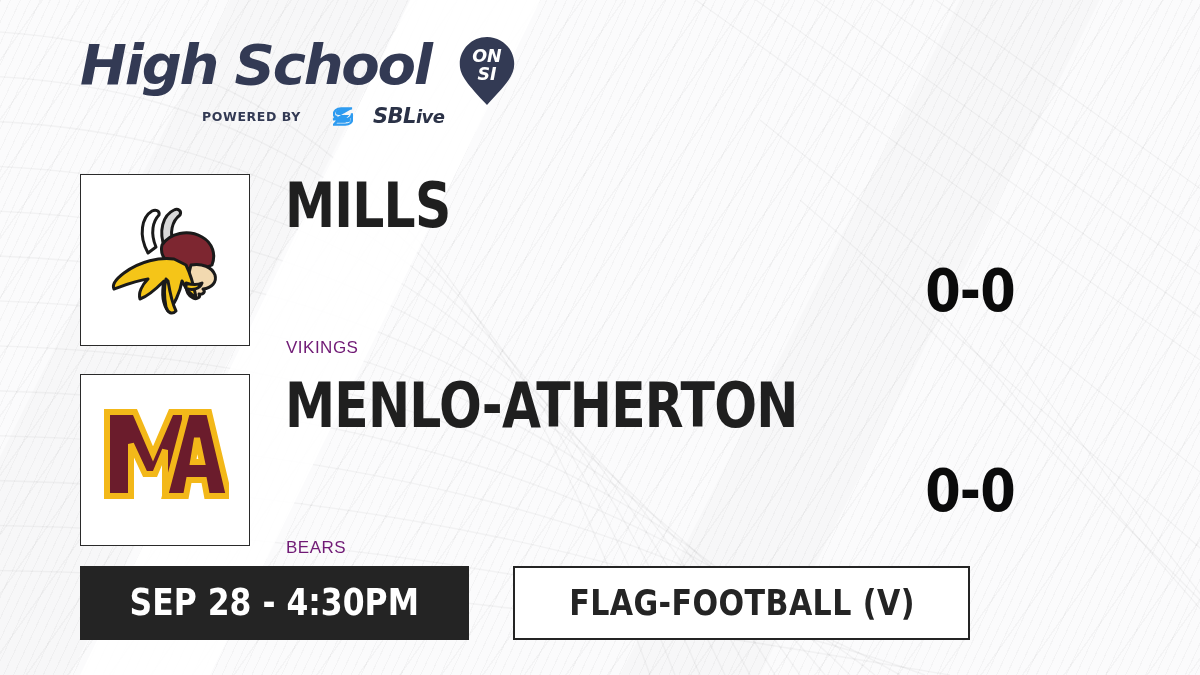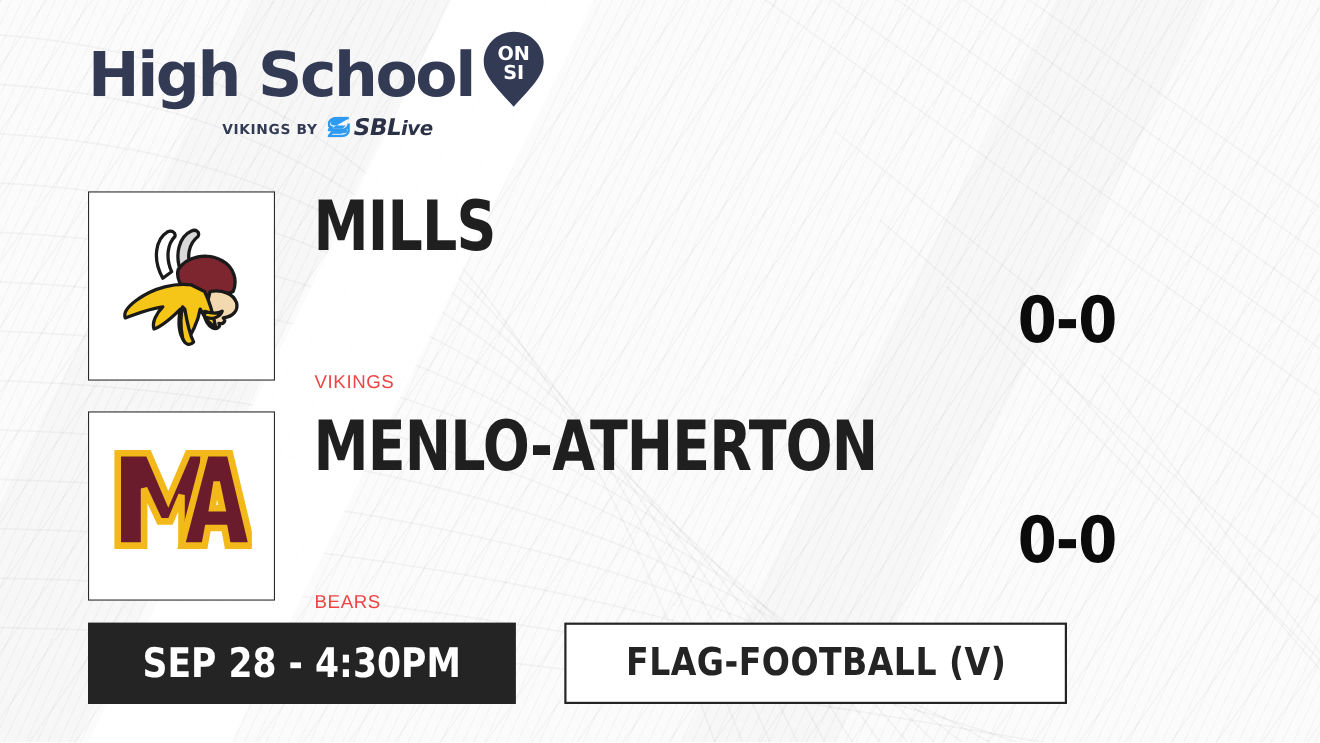--- a/index.html
+++ b/index.html
@@ -44,23 +44,24 @@
 
   
   #logo-block {
     position: absolute;
     left: 80px;
     top: 36px;
     width: 430px;
   }
   #wordmark {
     display: flex;
-    align-items: flex-end;
-    gap: 2px;
+    align-items: flex-start;
+    gap: 22px;
     height: 62px;
+    font-style: italic;
   }
   #wordmark-text {
     font-family: "DejaVu Sans", sans-serif;
     font-weight: 700;
     font-size: 56px;
     line-height: 58px;
     letter-spacing: -2.2px;
     color: #333a54;
     white-space: nowrap;
   }
@@ -74,21 +75,21 @@
     padding-left: 122px;
   }
   #powered-by-label {
     font-family: "DejaVu Sans", sans-serif;
     font-size: 12.5px;
     font-weight: 700;
     letter-spacing: 0.6px;
     color: #333a54;
     white-space: nowrap;
   }
-  #sblive-mark { display: flex; gap: 4px; }
+  #sblive-mark { display: flex; align-items: center; gap: 20px; margin-left: 23px; }
   #sblive-s { width: 20px; height: 19px; }
   #sblive-text {
     font-family: "DejaVu Sans", sans-serif;
     font-weight: 700;
     font-style: italic;
     font-size: 21px;
     letter-spacing: -0.5px;
     color: #2b3247;
     line-height: 20px;
   }
@@ -128,21 +129,21 @@
     transform-origin: left top;
   }
   .team-mascot {
     position: absolute;
     left: 286px;
     top: 164px;
     font-family: "Liberation Sans", sans-serif;
     font-size: 17px;
     font-weight: 400;
     letter-spacing: 0.5px;
-    color: #ef4444;
+    color: #701a75;
     white-space: nowrap;
   }
   .team-record {
     position: absolute;
     left: 860px;
     top: 88px;
     width: 220px;
     text-align: center;
     font-family: "DejaVu Sans", sans-serif;
     font-weight: 700;
@@ -254,21 +255,21 @@
       <svg id="pin-icon" viewBox="0 0 60 72">
         <path d="M30,1 C14.5,1 2,13.4 2,28.8 C2,41 10.5,50 30,71 C49.5,50 58,41 58,28.8 C58,13.4 45.5,1 30,1 Z" fill="#333a54"></path>
         <g fill="#ffffff" font-family="DejaVu Sans, sans-serif" font-weight="700" font-size="18" text-anchor="middle">
           <text x="30" y="27">ON</text>
           <text x="30" y="45">SI</text>
         </g>
       </svg>
     </div>
 
     <div id="powered-row">
-      <span id="powered-by-label">VIKINGS BY</span>
+      <span id="powered-by-label">POWERED BY</span>
 
       <span id="sblive-mark">
         <svg id="sblive-s" viewBox="0 0 22 20">
           <path d="M21,1 L9,1 C4,1 1,4 1,7.5 C1,9.5 2.5,10.5 5,10.5 L3,10.5 L1,13 L13,13 C18,13 21,10 21,6.5 L21,13
                    C21,16.5 18,19 13.5,19 L1,19 L4,15.5 L14,15.5" fill="none" stroke="#2e9bf0" stroke-width="2.6"></path>
           <path d="M21,1.5 L9.5,1.5 C5.5,1.5 3,3.6 3,6 C3,7.6 4.2,8.4 6.2,8.4 L18,8.4 L14.8,11.6 L3,11.6" fill="#2e9bf0"></path>
           <path d="M19,12.4 L7,12.4 L3.5,16.2 L15,16.2 C18.5,16.2 20.5,14.6 19,12.4 Z" fill="#2e9bf0"></path>
         </svg>
         <span id="sblive-text"><span>SBL</span><span class="lower">ive</span></span>
       </span>

